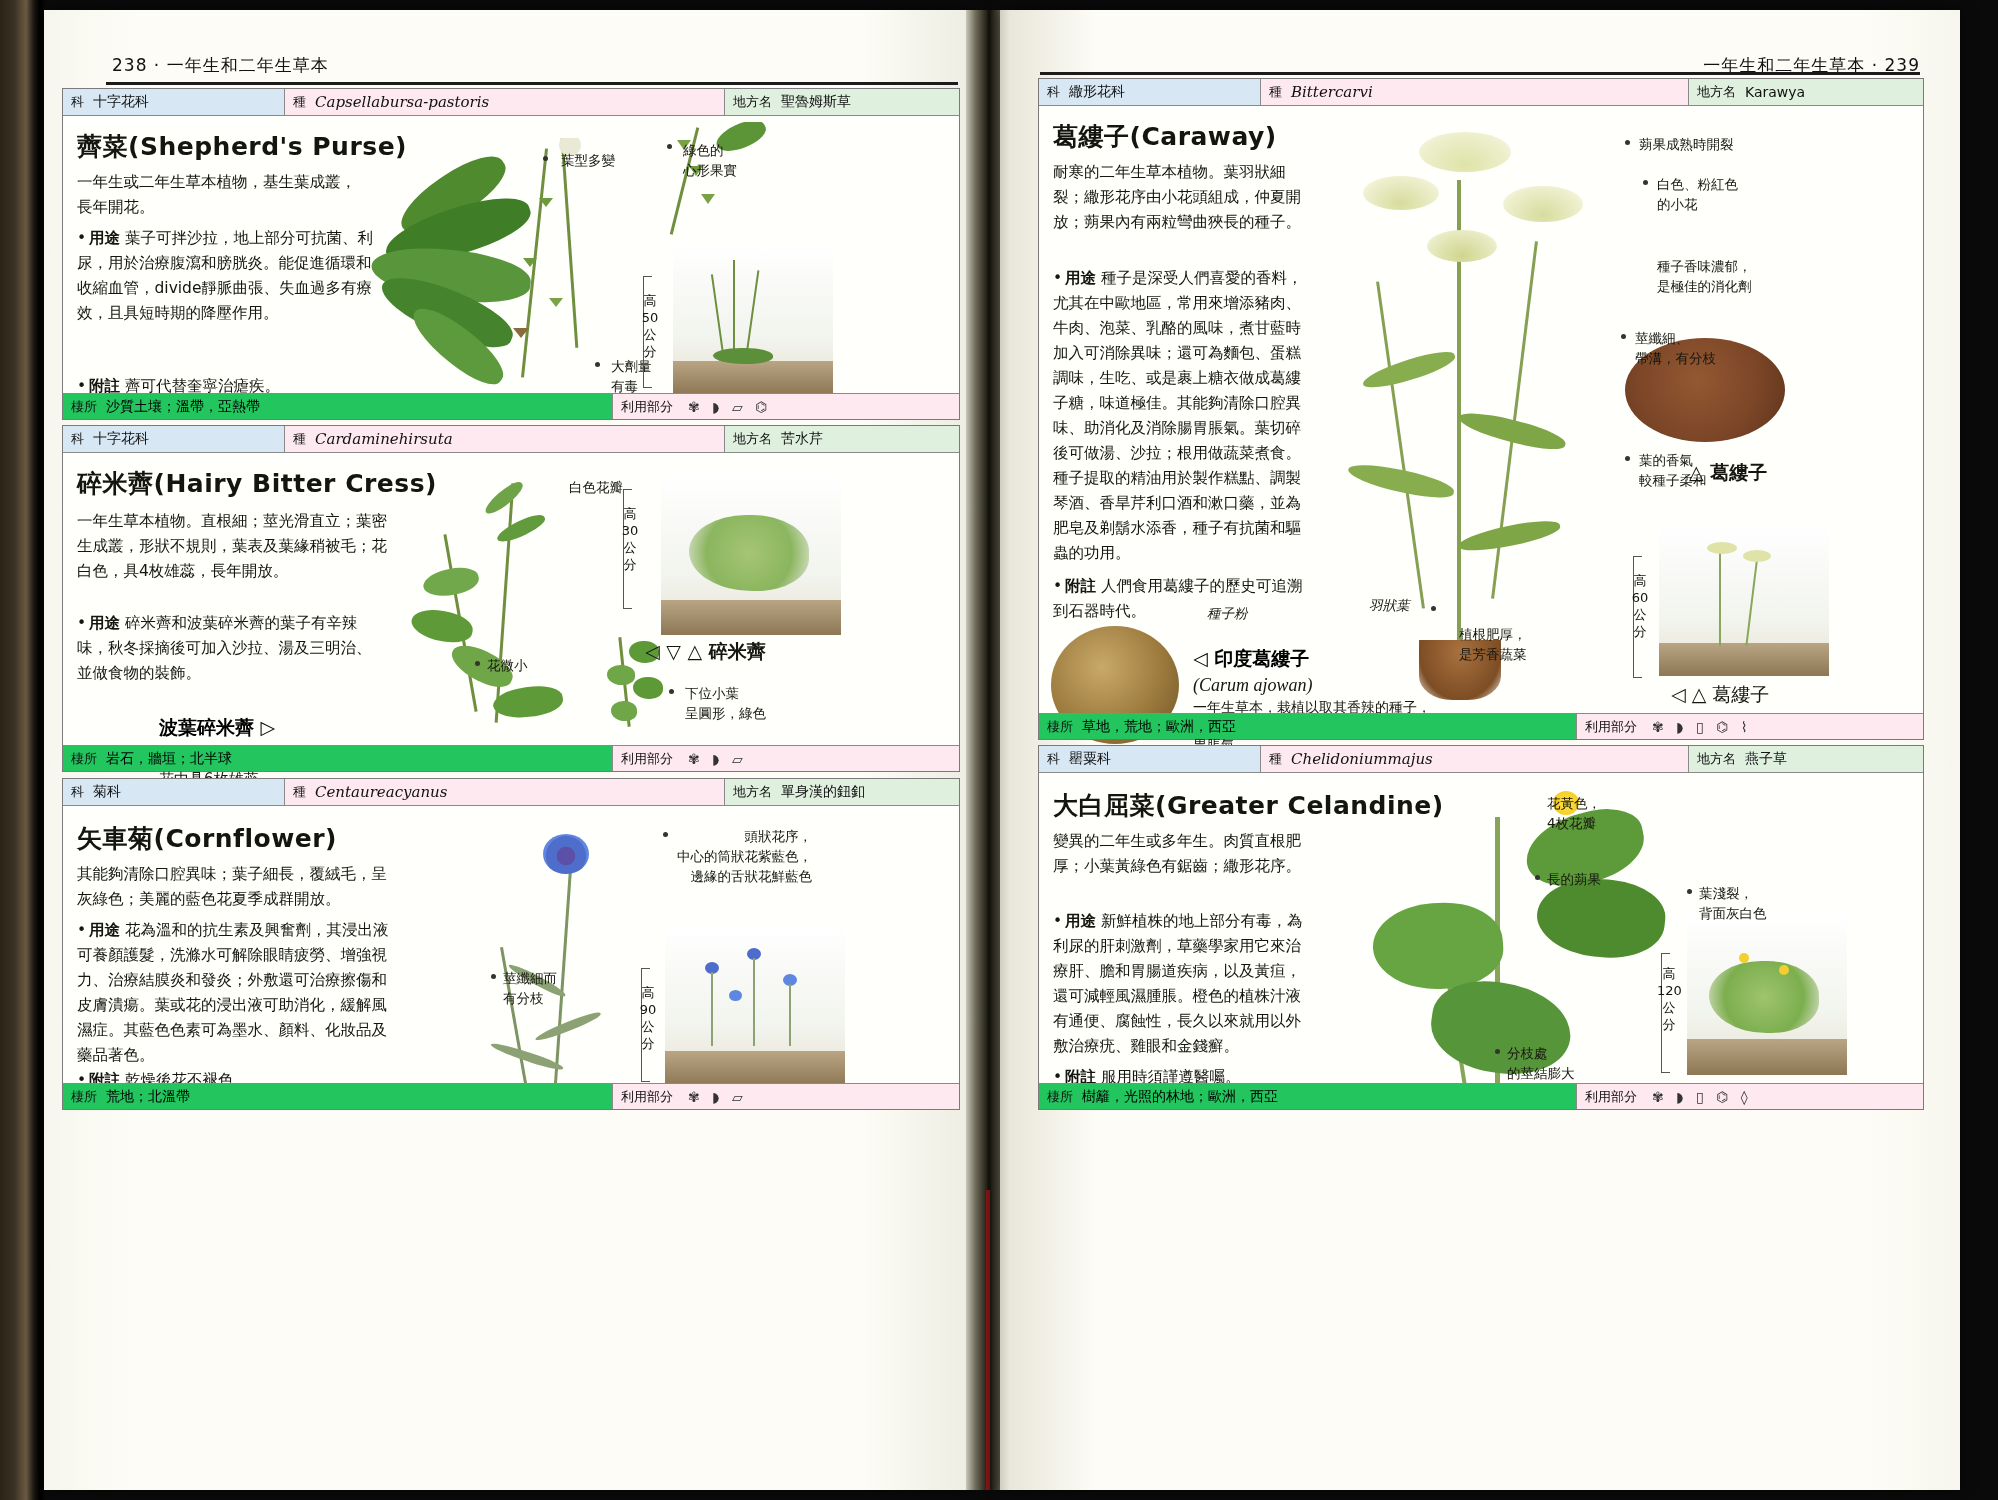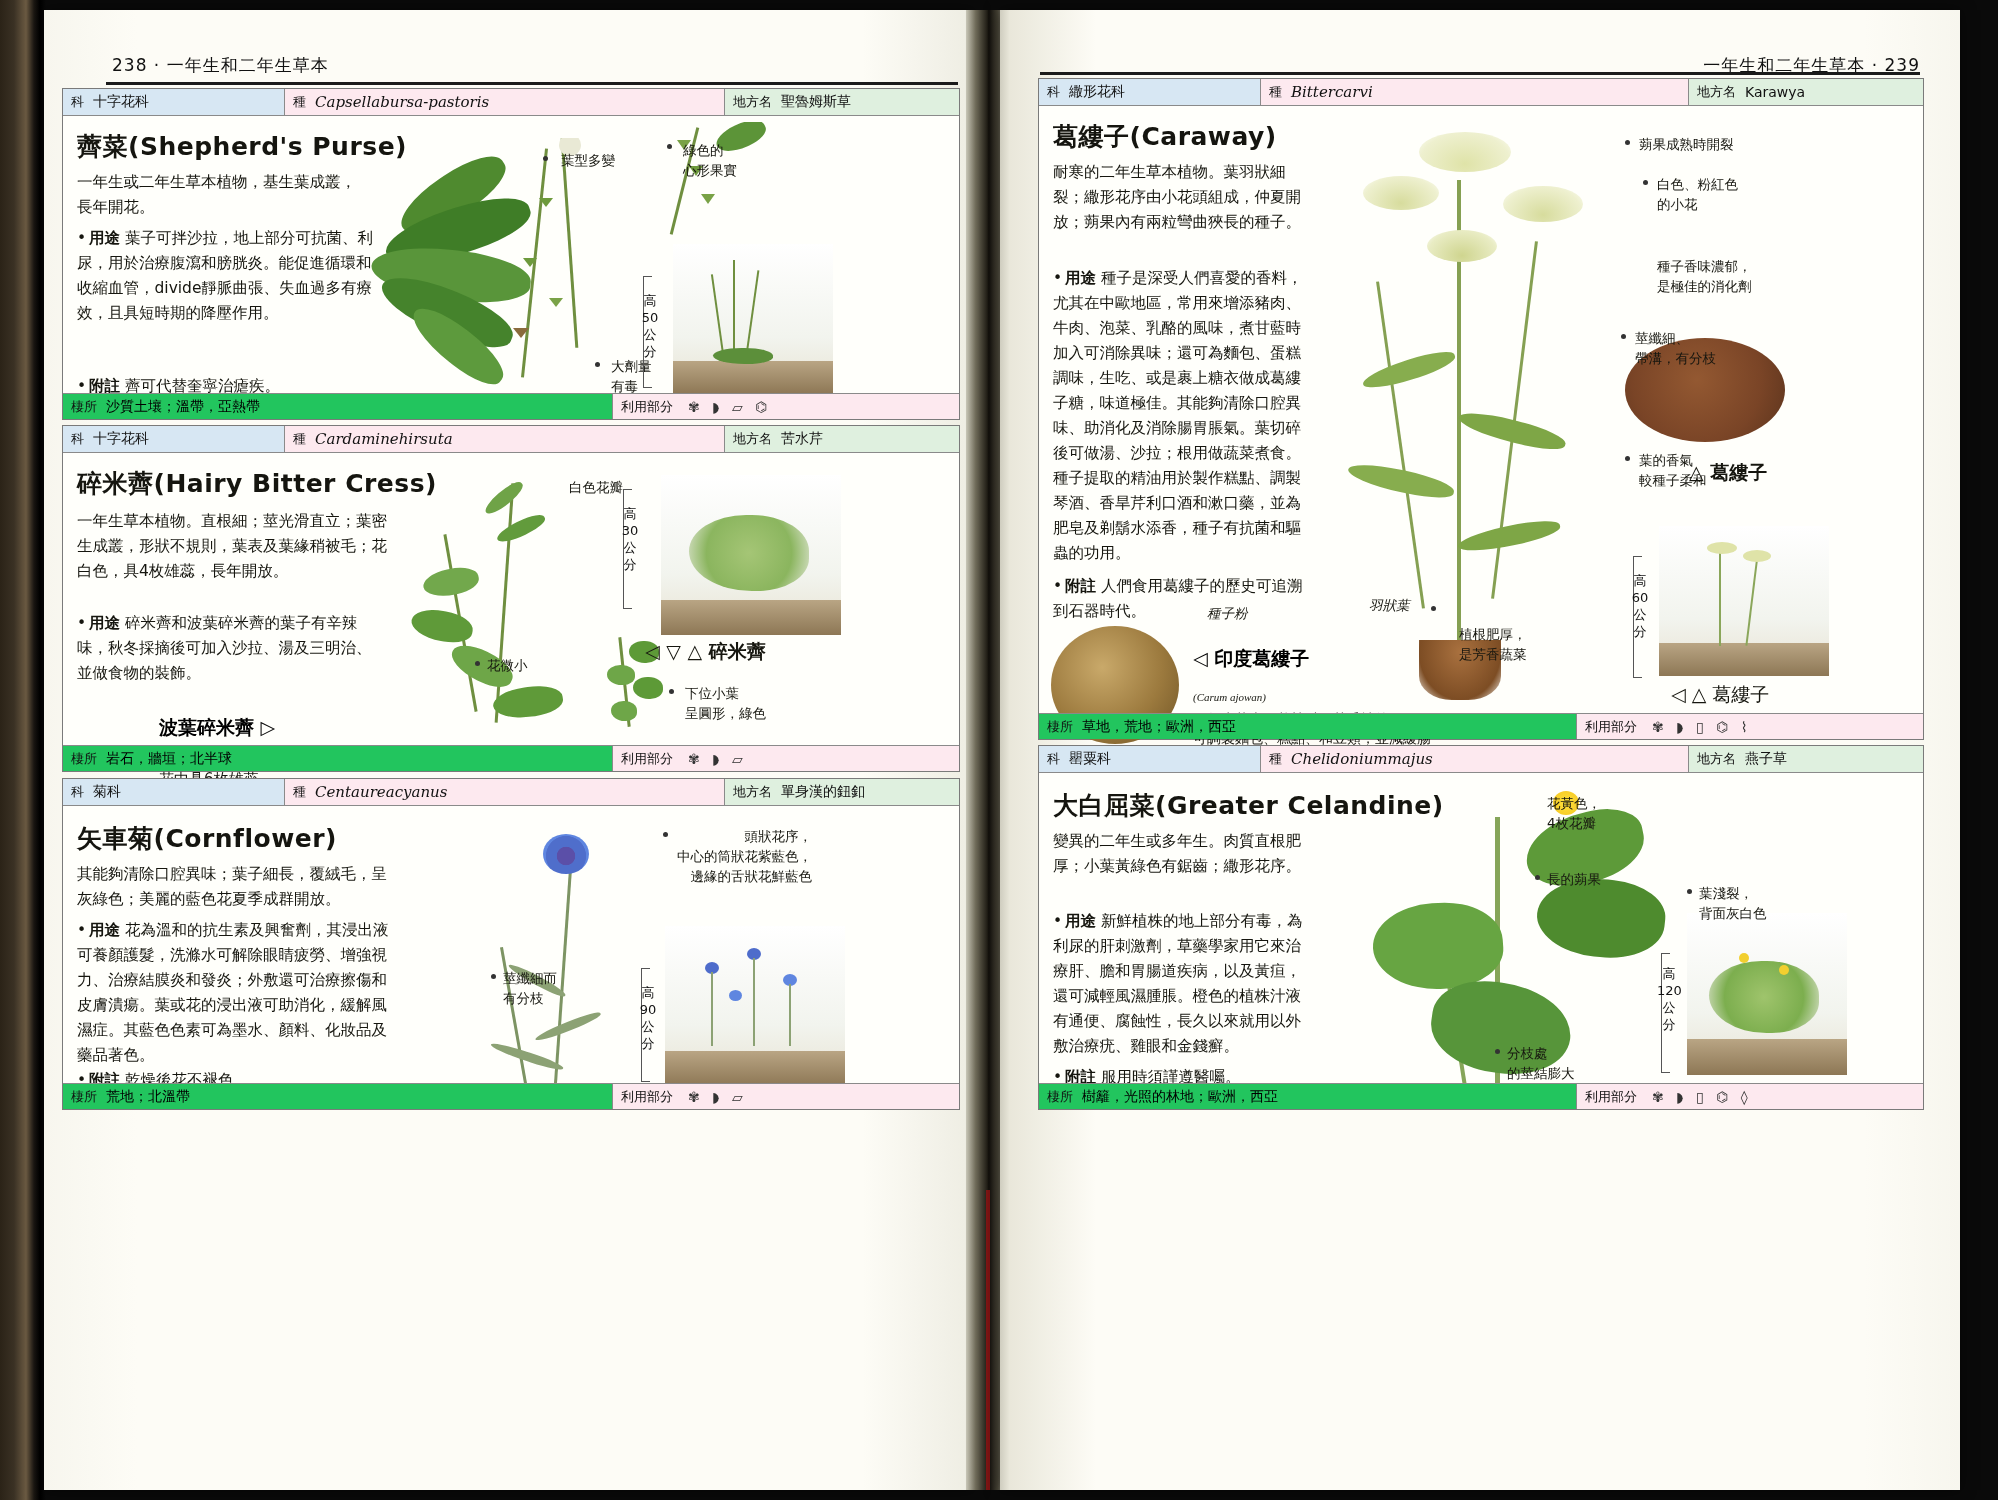--- a/index.html
+++ b/index.html
@@ -381,21 +381,21 @@
           <div class="stem" style="left:60px;top:20px;width:2px;height:100px;background:#8aa65a;"></div>
           <div class="stem" style="left:92px;top:28px;width:2px;height:92px;background:#8aa65a;transform:rotate(7deg);"></div>
           <div class="flowerhead" style="left:48px;top:16px;width:30px;height:12px;background:#dfe3a8;"></div>
           <div class="flowerhead" style="left:84px;top:24px;width:28px;height:12px;background:#dfe3a8;"></div>
         </div>
 
         <div class="seedmass" style="left:12px;top:520px;width:128px;height:118px;"></div>
 
         <div style="position:absolute;left:154px;top:540px;width:250px;">
           <div style="font-size:19px;font-weight:bold;">◁ 印度葛縷子</div>
-          <div class="cap it" style="position:relative;font-size:11px;margin-top:15px;">(Carum ajowan)</div>
+          <div class="cap it" style="position:relative;font-size:18px;margin-top:3px;">(Carum ajowan)</div>
           <div class="cap" style="position:relative;margin-top:3px;font-size:14px;line-height:19px;">一年生草本，栽植以取其香辣的種子，可調製麵包、糕點、和豆類，並減緩腸胃脹氣。</div>
         </div>
 
         <div class="cap" style="left:600px;top:28px;">蒴果成熟時開裂</div>
         <div class="dot" style="left:586px;top:34px;"></div>
         <div class="cap" style="left:618px;top:68px;">白色、粉紅色<br>的小花</div>
         <div class="dot" style="left:604px;top:74px;"></div>
         <div class="cap" style="left:618px;top:150px;">種子香味濃郁，<br>是極佳的消化劑</div>
         <div class="cap" style="left:596px;top:222px;">莖纖細、<br>帶溝，有分枝</div>
         <div class="dot" style="left:582px;top:228px;"></div>

